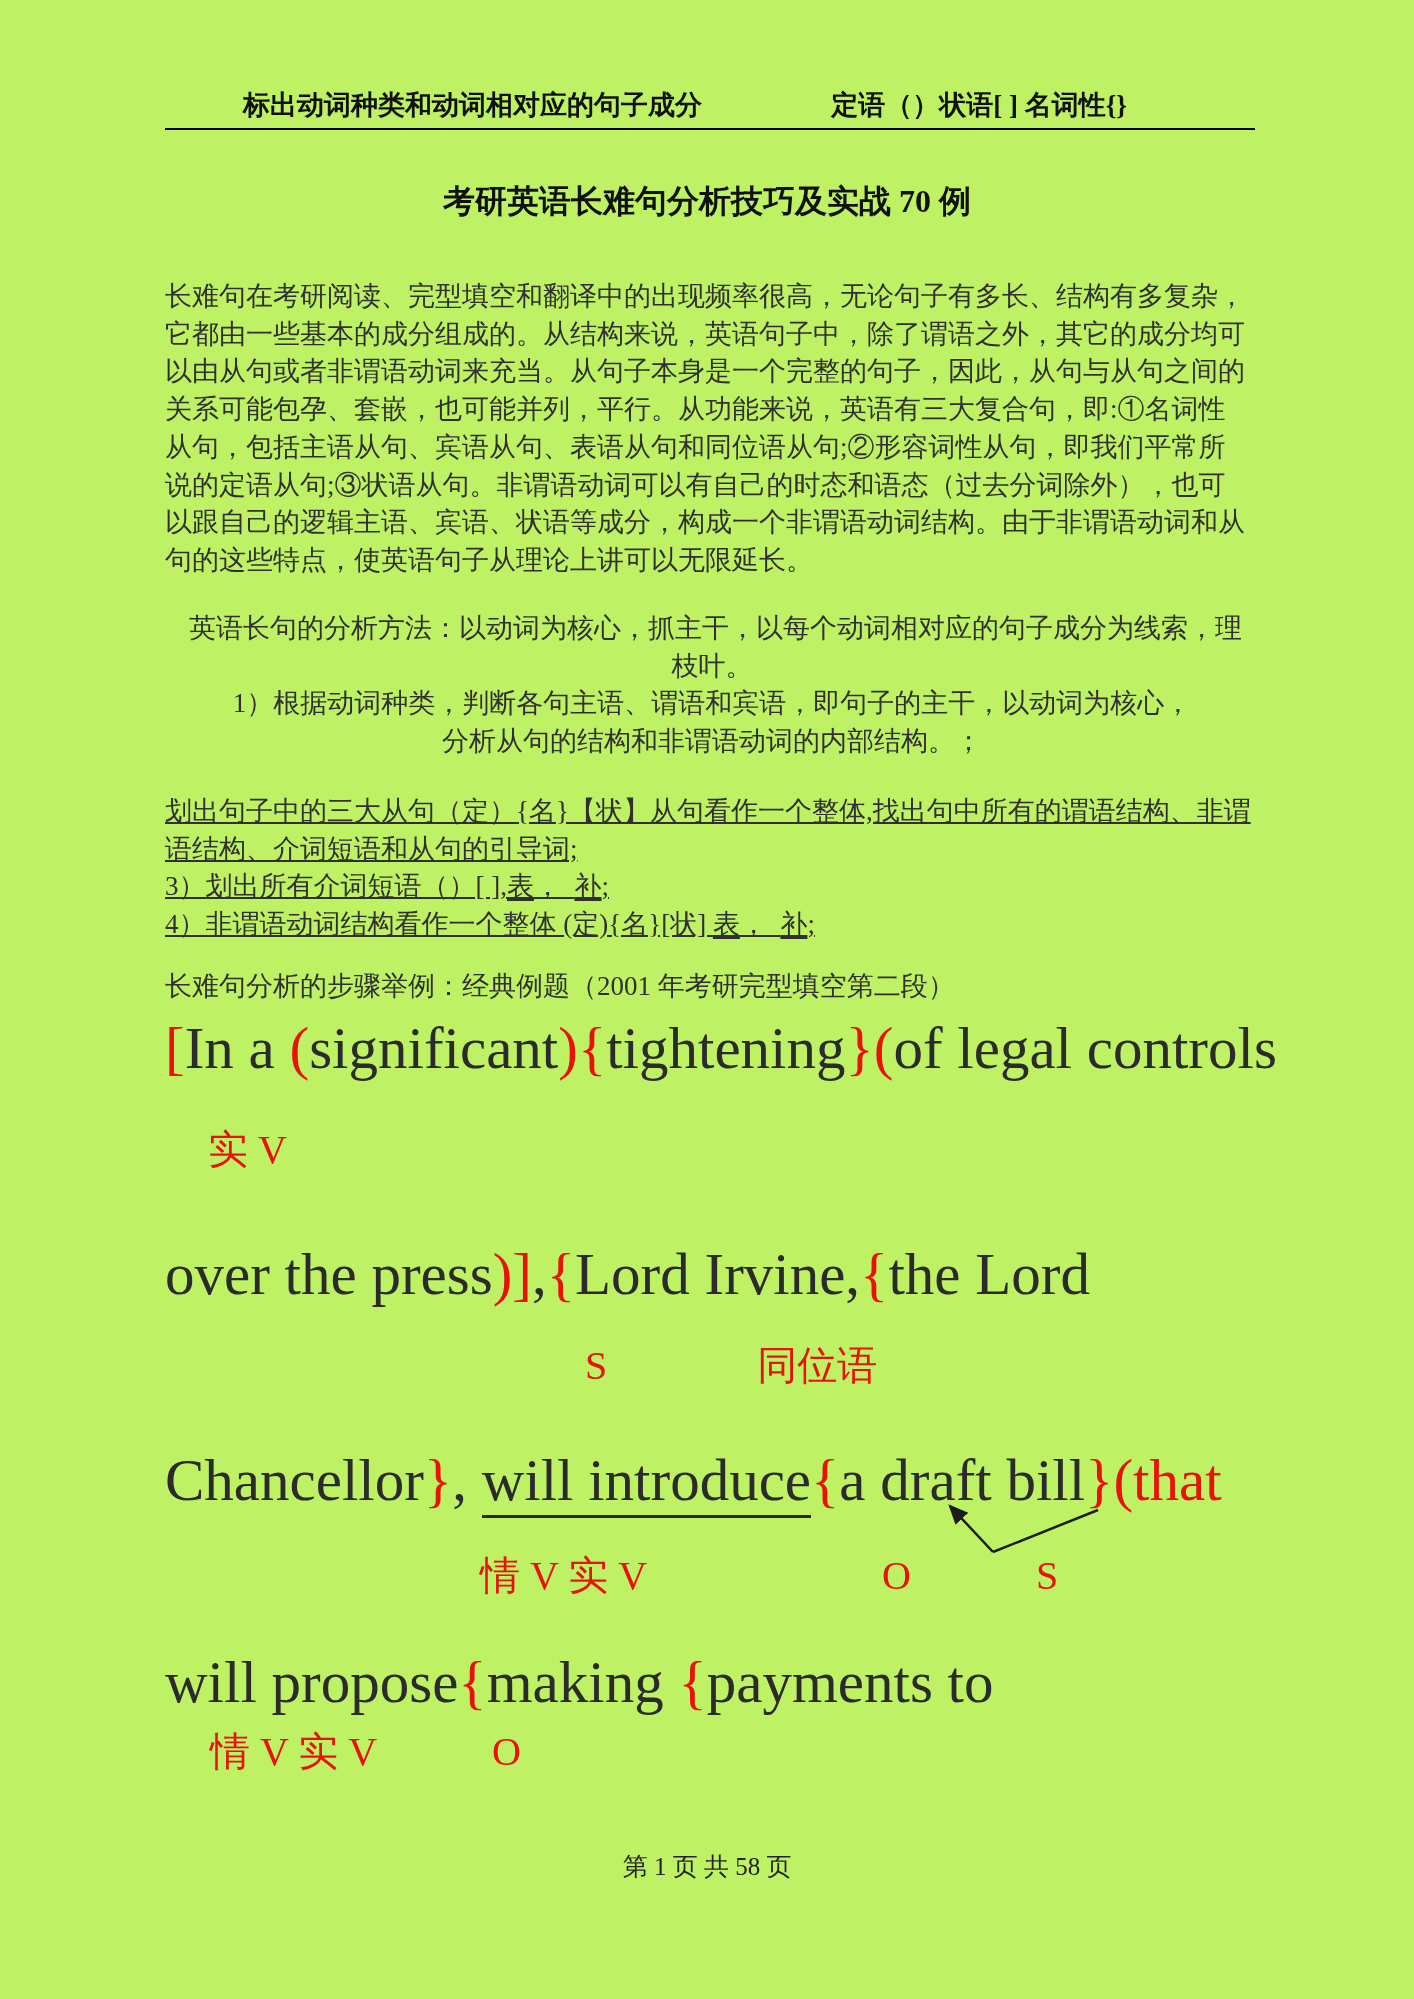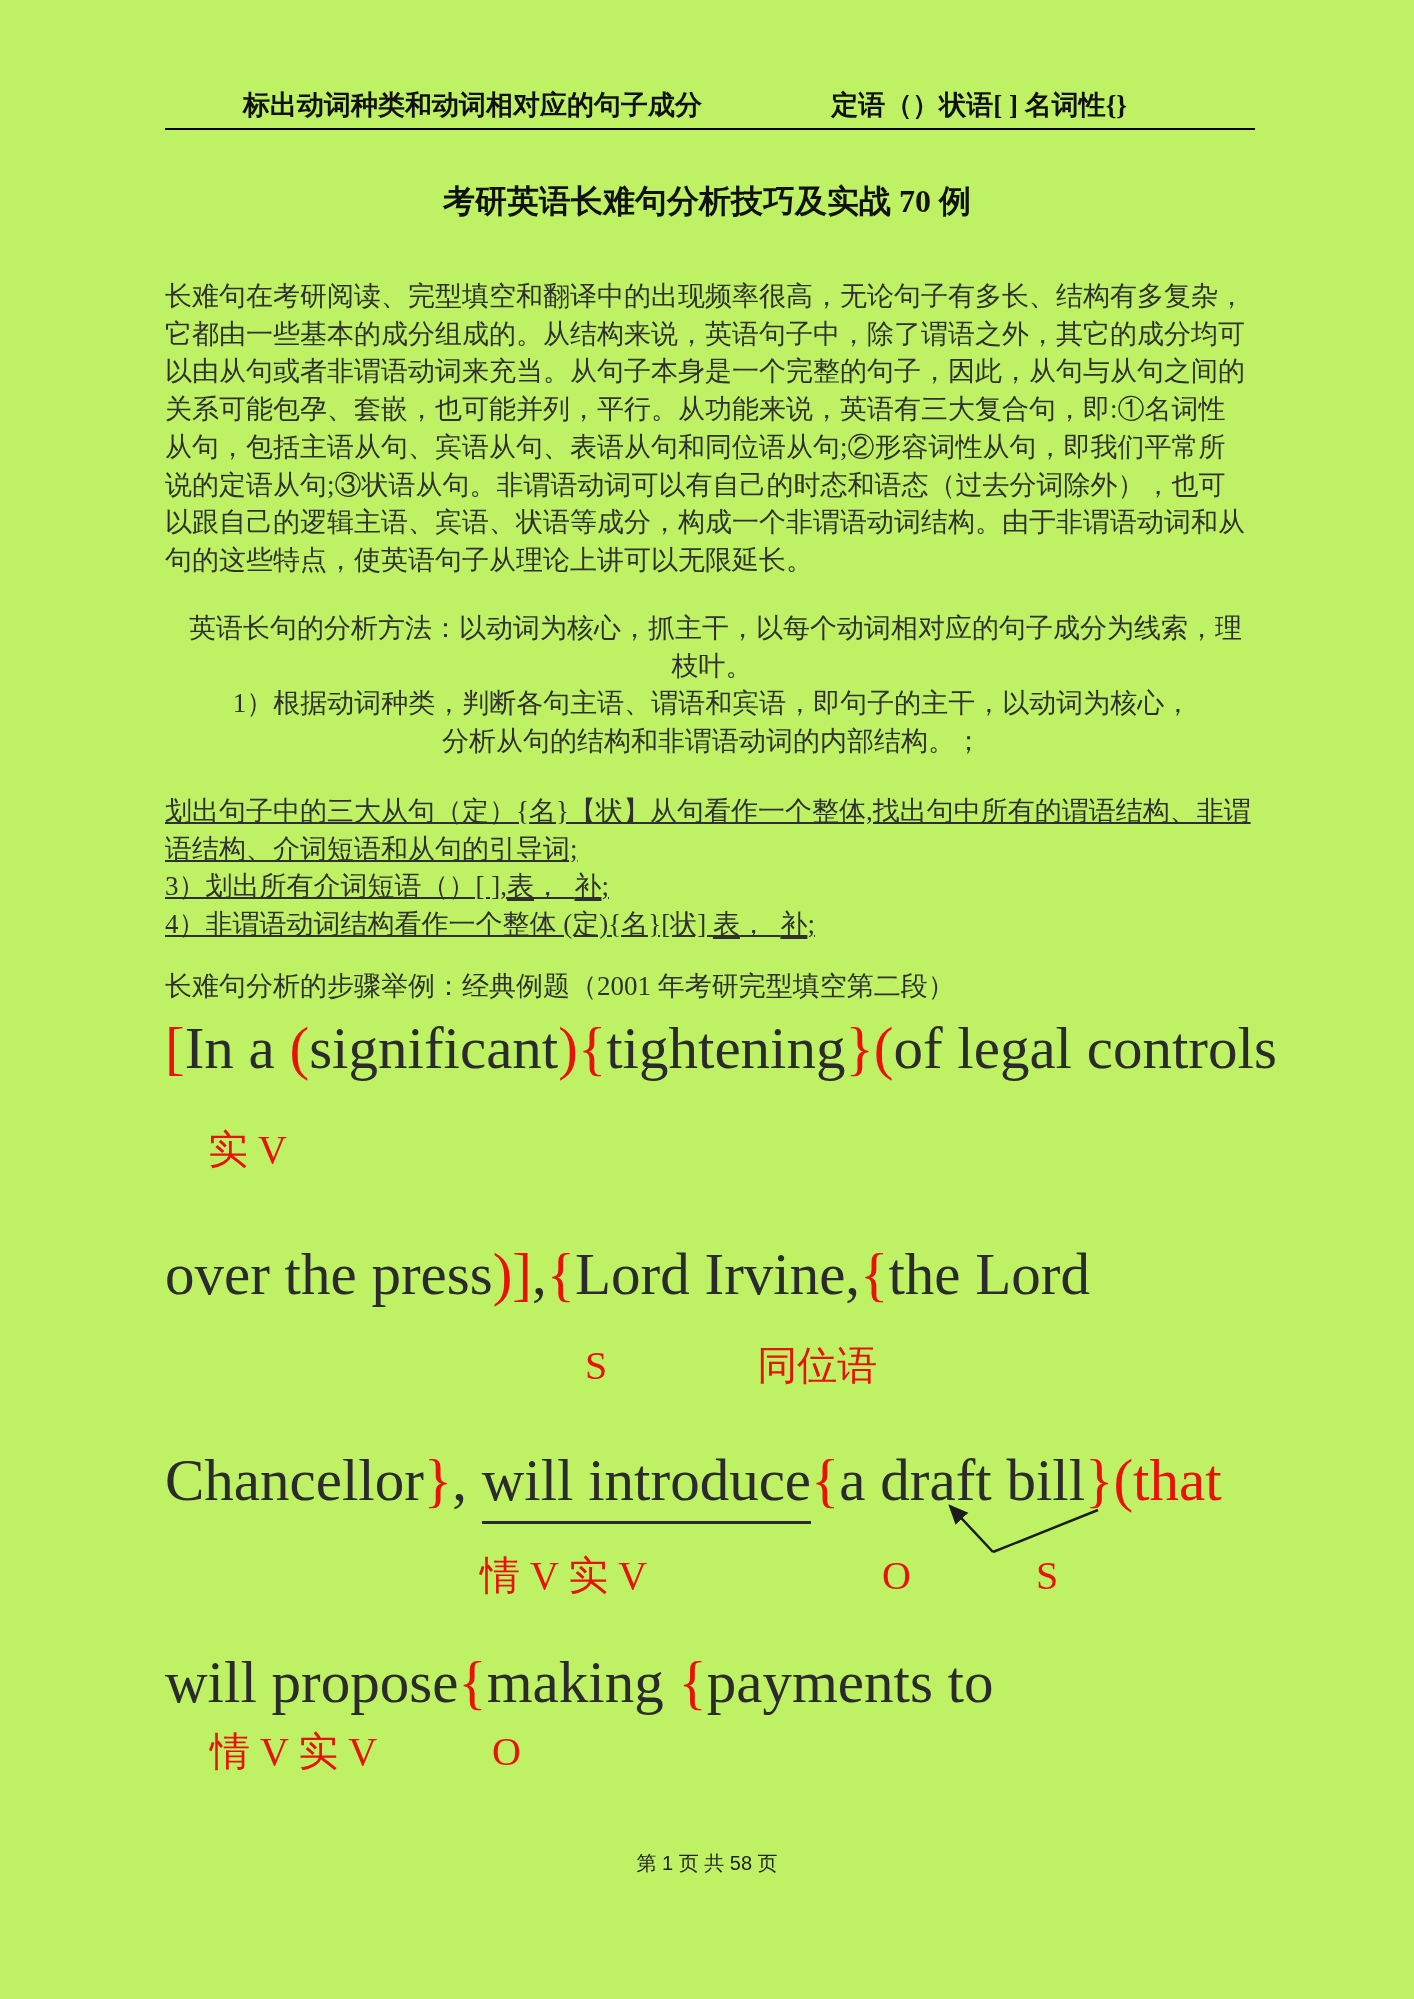--- a/index.html
+++ b/index.html
@@ -48,39 +48,39 @@
     font-size:59px;line-height:1.25;color:#2b2b2b;
     white-space:pre;
   }
   .ex-line span{white-space:pre;}
   .ann-line{
     position:absolute;
     font-size:40px;line-height:1.2;
     white-space:pre;font-family:"Liberation Serif", serif;
   }
   .red{color:var(--red,#e8120b);}
-  .vul{border-bottom:3px solid #2b2b2b;padding-bottom:8px;}
+  .vul{border-bottom:3px solid #2b2b2b;padding-bottom:2px;}
   #ex-line1{top:1012px;}
   #ex-ann1{top:1126px;left:208px;}
   #ex-line2{top:1238px;}
   #ex-ann2{top:1342px;left:585px;}
   #ex-ann2 span:nth-child(2){margin-left:150px;}
   #ex-line3{top:1444px;}
   #ex-ann3{top:1552px;left:480px;}
   #ex-ann3 span:nth-child(2){margin-left:235px;}
   #ex-ann3 span:nth-child(3){margin-left:125px;}
   #ex-line4{top:1646px;}
   #ex-ann4{top:1728px;left:210px;}
   #ex-ann4 span:nth-child(2){margin-left:115px;}
   .arrow-svg{position:absolute;left:898px;top:1492px;}
   
   .footer{
     position:absolute;left:0;top:1850px;width:1414px;
-    text-align:center;font-size:20px;color:#222;
-    font-family:Liberation Sans, sans-serif;
+    text-align:center;font-size:25px;color:#222;
+    font-family:Liberation Serif, serif;
   }
 </style>
 </head>
 <body>
 
 <div class="page">
 
   <div class="hdr">
     <span class="hdr-left">标出动词种类和动词相对应的句子成分</span>
     <span class="hdr-right">定语（）状语[ ] 名词性{}</span>

